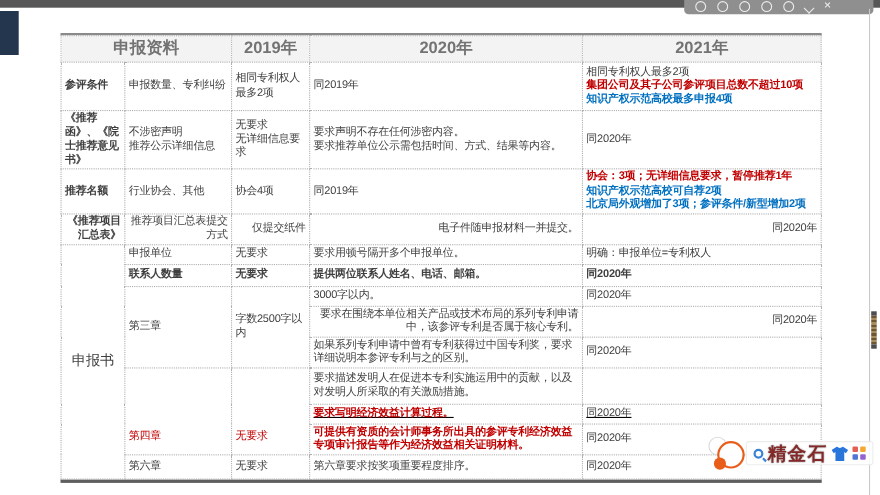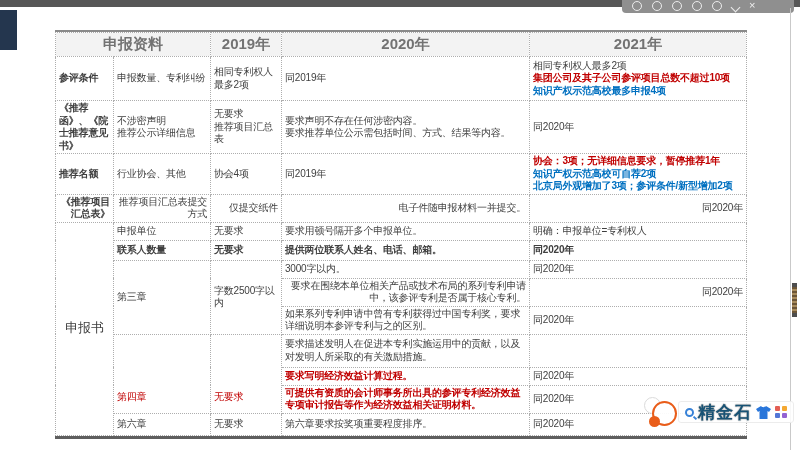--- a/index.html
+++ b/index.html
@@ -40,21 +40,21 @@
   
   .watermark{position:absolute;left:644px;top:394px;display:flex;align-items:center;opacity:.95;}
   .wm-logo{position:relative;width:40px;height:36px;flex:0 0 auto;}
   .wm-ear{position:absolute;left:0;top:3px;width:17px;height:17px;background:#fff;border:1.5px solid #d8d8d8;border-radius:50%;}
   .wm-face{position:absolute;left:8px;top:7px;width:25px;height:25px;background:#fff;border:2px solid #e8550e;border-radius:50%;}
   .wm-patch{position:absolute;left:5px;top:22px;width:11px;height:11px;background:#e8550e;border-radius:50%;}
   .wm-box{display:flex;align-items:center;gap:4px;background:rgba(255,255,255,0.92);
     border:1px solid #ececec;border-radius:3px;padding:2px 6px;height:22px;margin-left:-6px;}
   .wm-q{position:relative;width:9px;height:9px;border:2px solid #2e7cd6;border-radius:50%;flex:0 0 auto;}
   .wm-q::after{content:"";position:absolute;left:6px;top:7px;width:4px;height:2px;background:#2e7cd6;transform:rotate(45deg);}
-  .wm-text{font-size:17px;font-weight:bold;color:#0c4a6e;letter-spacing:1px;
+  .wm-text{font-size:17px;font-weight:bold;color:#7f1d1d;letter-spacing:1px;
     text-shadow:0 0 1px #aaa,0 0 1px #aaa,0 0 2px #bbb;}
   .wm-shirt{flex:0 0 auto;}
   .wm-grid{display:grid;grid-template-columns:5px 5px;grid-template-rows:5px 5px;gap:1.5px;flex:0 0 auto;}
   .wm-grid i{display:block;border-radius:1px;}
   .wm-grid i:nth-child(1){background:#e2574c;}
   .wm-grid i:nth-child(2){background:#f4a428;}
   .wm-grid i:nth-child(3){background:#4a6fd4;}
   .wm-grid i:nth-child(4){background:#8f5bd0;}
 </style>
 </head>
@@ -115,21 +115,21 @@
           <tr style="height: 48px;">
             <td class="grp">
               <div class="ln ">《推荐函》、《院士推荐意见书》</div>
             </td>
             <td>
               <div class="ln ">不涉密声明</div>
               <div class="ln ">推荐公示详细信息</div>
             </td>
             <td>
               <div class="ln ">无要求</div>
-              <div class="ln ">推荐项目汇总表</div>
+              <div class="ln ">无详细信息要求</div>
             </td>
             <td>
               <div class="ln ">要求声明不存在任何涉密内容。</div>
               <div class="ln ">要求推荐单位公示需包括时间、方式、结果等内容。</div>
             </td>
             <td>
               <div class="ln ">同2020年</div>
             </td>
           </tr>
           <tr style="height: 37px;">
@@ -236,21 +236,21 @@
             <td rowspan="3">
               <div class="ln red">无要求</div>
             </td>
             <td>
               <div class="ln ">要求描述发明人在促进本专利实施运用中的贡献，以及对发明人所采取的有关激励措施。</div>
             </td>
             <td>
               <div class="ln "></div>
             </td>
           </tr>
-          <tr style="height: 18px;">
+          <tr style="height: 18px; text-decoration: underline;">
             <td>
               <div class="ln red-bold">要求写明经济效益计算过程。</div>
             </td>
             <td>
               <div class="ln ">同2020年</div>
             </td>
           </tr>
           <tr style="height: 27px;">
             <td>
               <div class="ln red-bold">可提供有资质的会计师事务所出具的参评专利经济效益专项审计报告等作为经济效益相关证明材料。</div>

